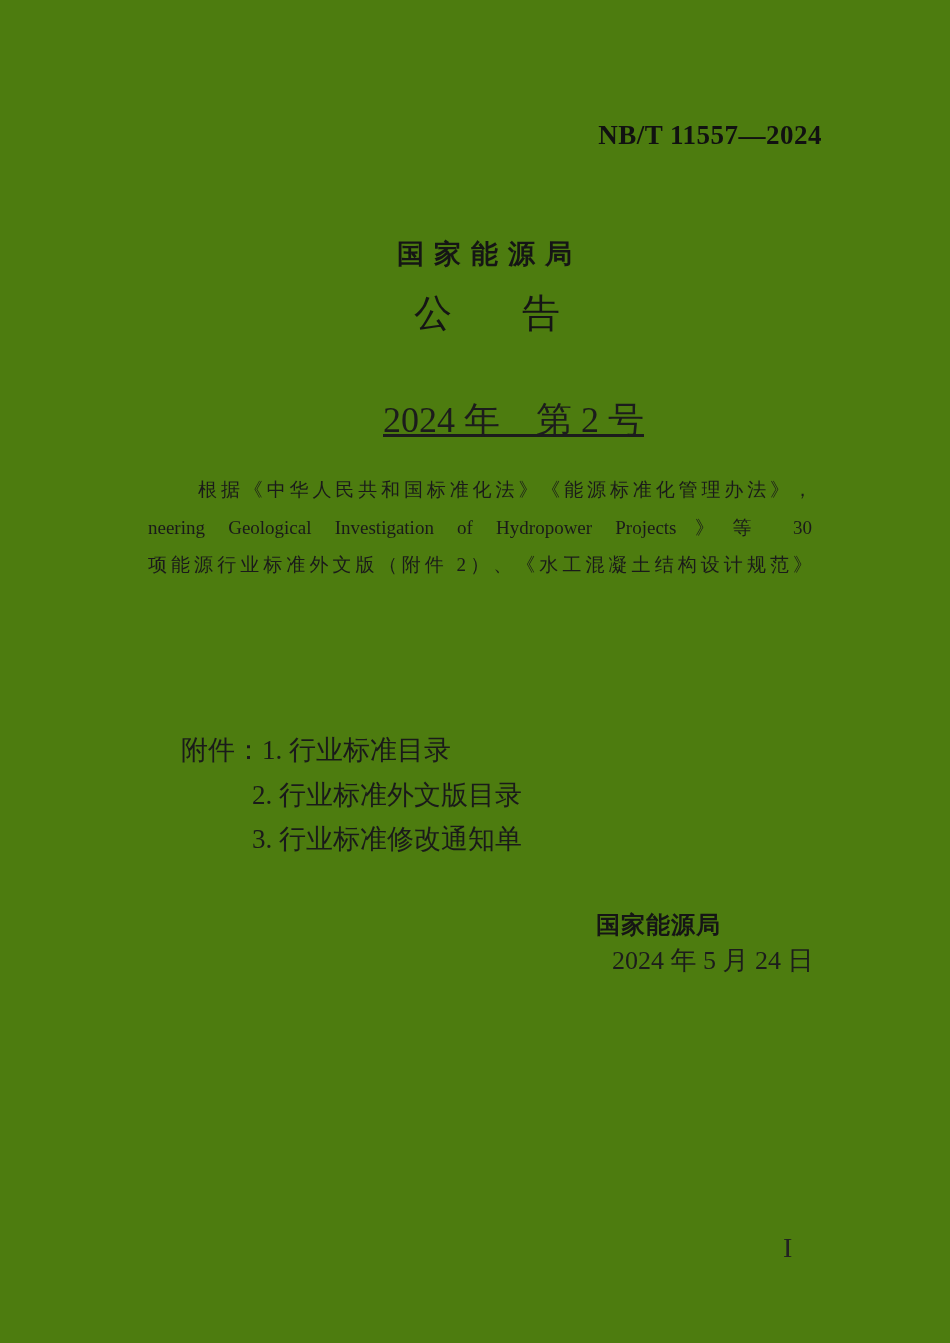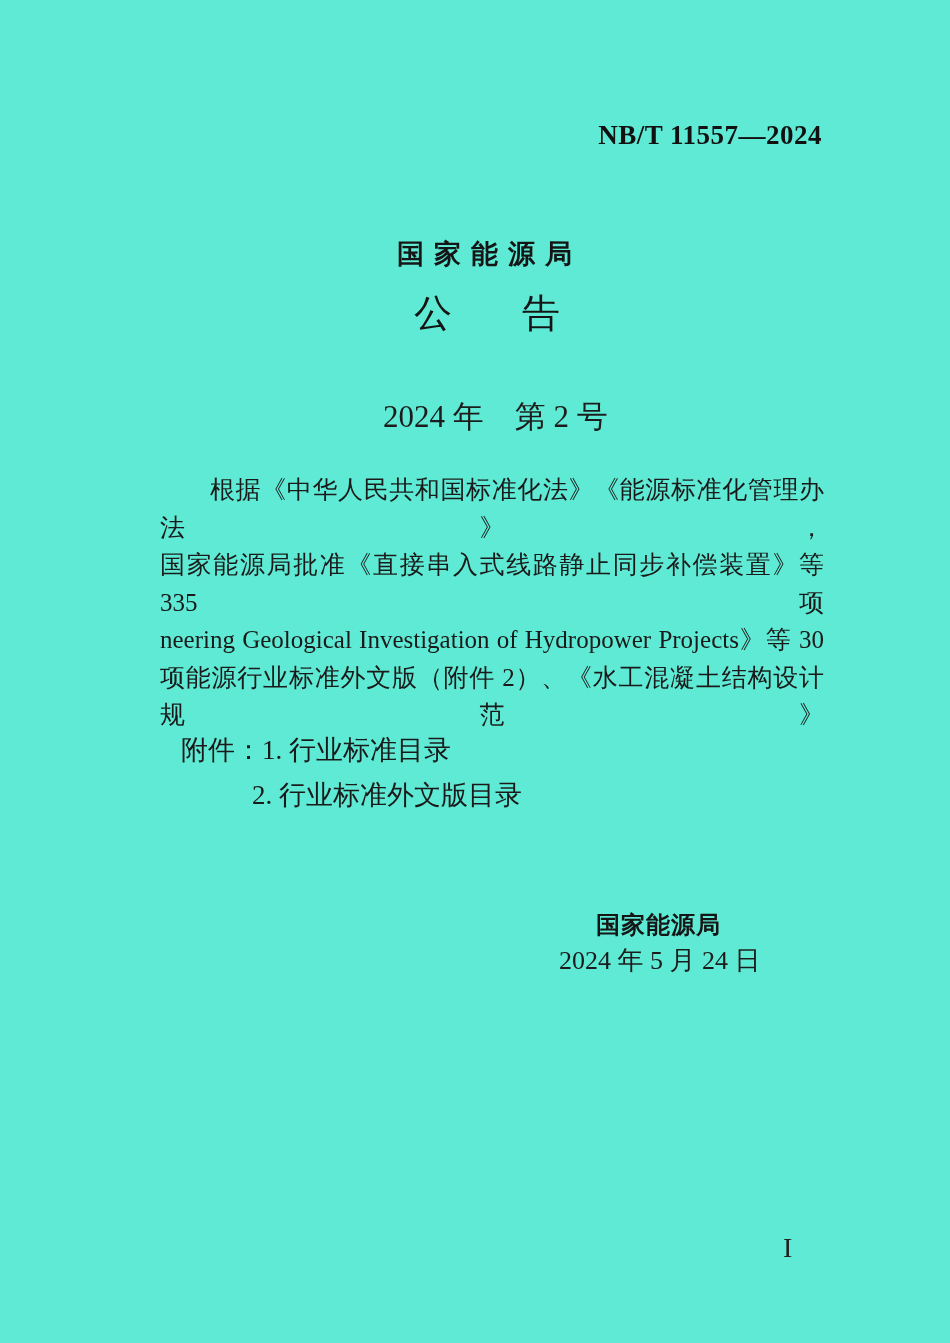--- a/index.html
+++ b/index.html
@@ -6,21 +6,21 @@
   html, body { background: #ffffff; }
   body {
     width: 950px; height: 1343px;
     position: relative;
     font-family: "Liberation Serif", "DejaVu Serif", serif;
     color: #1c1c1c;
     overflow: hidden;
   }
   .page {
     position: absolute; inset: 0;
-    background: #5eead4;
+    background: #4d7c0f;
   }
   
   .std-number {
     position: absolute;
     top: 120px; right: 128px;
     font-family: "Liberation Serif", "DejaVu Serif", serif;
     font-weight: bold;
     font-size: 27px;
     letter-spacing: 0.5px;
     color: #111;
@@ -45,30 +45,31 @@
     font-weight: normal;
     font-size: 38px;
     letter-spacing: 70px;
     color: #151515;
     white-space: nowrap;
   }
   
   .issue-number {
     position: absolute;
     top: 396px; left: 383px;
-    font-size: 31px;
+    font-size: 36px;
     color: #1c1c1c;
     white-space: nowrap;
+    text-decoration: underline;
   }
   
   .body-text {
     position: absolute;
-    top: 471px; left: 160px;
+    top: 471px; left: 148px;
     width: 664px;
-    font-size: 25px;
+    font-size: 19px;
     line-height: 37.5px;
     color: #1a1a1a;
   }
   .body-text .line.justify {
     text-align: justify;
     text-align-last: justify;
   }
   .body-text .line.indent {
     text-indent: 50px;
   }
@@ -88,21 +89,21 @@
     top: 909px; left: 596px;
     font-family: "Liberation Sans", "DejaVu Sans", sans-serif;
     font-weight: bold;
     font-size: 24px;
     letter-spacing: 1px;
     color: #151515;
     white-space: nowrap;
   }
   .sig-date {
     position: absolute;
-    top: 943px; left: 559px;
+    top: 943px; left: 612px;
     font-size: 26px;
     color: #1c1c1c;
     white-space: nowrap;
   }
   
   .page-number {
     position: absolute;
     top: 1232px; left: 783px;
     font-size: 28px;
     color: #222;
@@ -116,30 +117,30 @@
   <div class="std-number">NB/T 11557—2024</div>
 
   <div class="agency-title">国家能源局</div>
 
   <div class="announcement-title">公告</div>
 
   <div class="issue-number">2024 年　第 2 号</div>
 
   <div class="body-text">
     <div class="line indent justify">根据《中华人民共和国标准化法》《能源标准化管理办法》，</div>
-    <div class="line justify">国家能源局批准《直接串入式线路静止同步补偿装置》等 335 项</div>
     <div class="line justify">neering Geological Investigation of Hydropower Projects》等 30</div>
     <div class="line justify">项能源行业标准外文版（附件 2）、《水工混凝土结构设计规范》</div>
   </div>
 
   <div class="attachments">
     <div class="att-line">
       <span>附件：</span><span>1. 行业标准目录</span>
     </div>
     <div class="att-line hang">2. 行业标准外文版目录</div>
+    <div class="att-line hang">3. 行业标准修改通知单</div>
   </div>
 
   <div class="sig-agency">国家能源局</div>
 
   <div class="sig-date">2024 年 5 月 24 日</div>
 
   <div class="page-number">I</div>
 
 </div>
 

